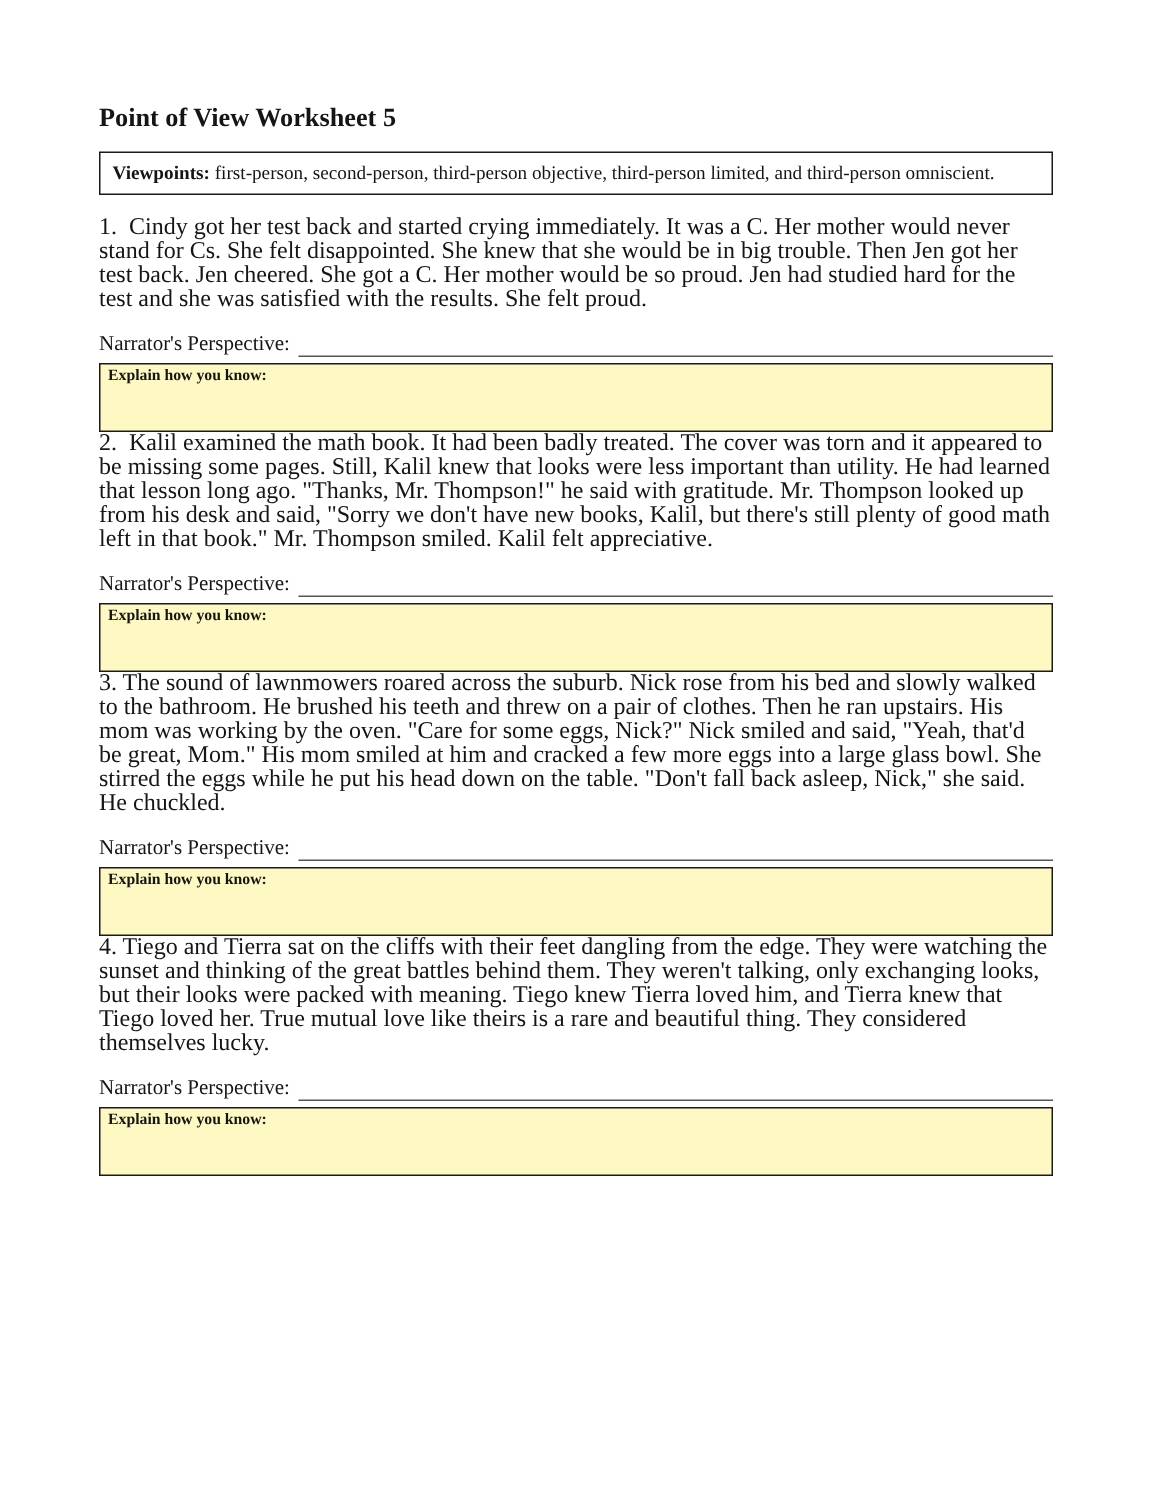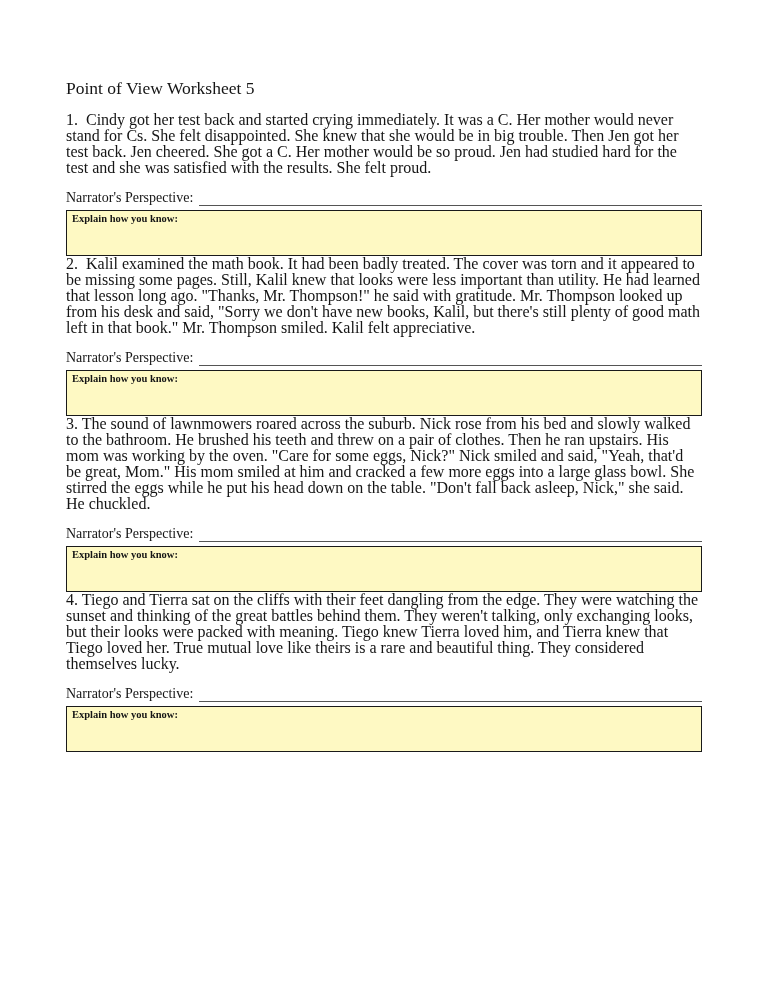--- a/index.html
+++ b/index.html
@@ -26,22 +26,22 @@
   .name-underline {
     display: inline-block;
     width: 172px;
     border-bottom: 1px solid #4a4a4a;
     height: 14px;
     margin-left: 6px;
   }
   
   .title {
     font-size: 17.5px;
-    font-weight: normal;
-    margin-top: 20px;
+    font-weight: bold;
+    margin-top: 10px;
     line-height: 1.15;
   }
   
   .directions {
     margin-top: 12px;
     font-size: 13.5px;
     line-height: 19.5px;
     white-space: pre-wrap;
   }
   .bold { font-weight: bold; }
@@ -90,20 +90,21 @@
 </style>
 </head>
 <body>
 
 <div class="page">
 
 
   <div class="title">Point of View Worksheet 5</div>
 
 
+  <div class="viewpoints-box"><span class="bold">Viewpoints:</span><span> first-person, second-person, third-person objective, third-person limited, and third-person omniscient.</span></div>
 
   <div class="question first">
     <div class="passage">1.  Cindy got her test back and started crying immediately. It was a C. Her mother would never stand for Cs. She felt disappointed. She knew that she would be in big trouble. Then Jen got her test back. Jen cheered. She got a C. Her mother would be so proud. Jen had studied hard for the test and she was satisfied with the results. She felt proud.</div>
     <div class="np-row">
       <span>Narrator's Perspective:</span>
       <span class="np-underline"></span>
     </div>
     <div class="explain-box">
       <div class="explain-label">Explain how you know:</div>
     </div>

